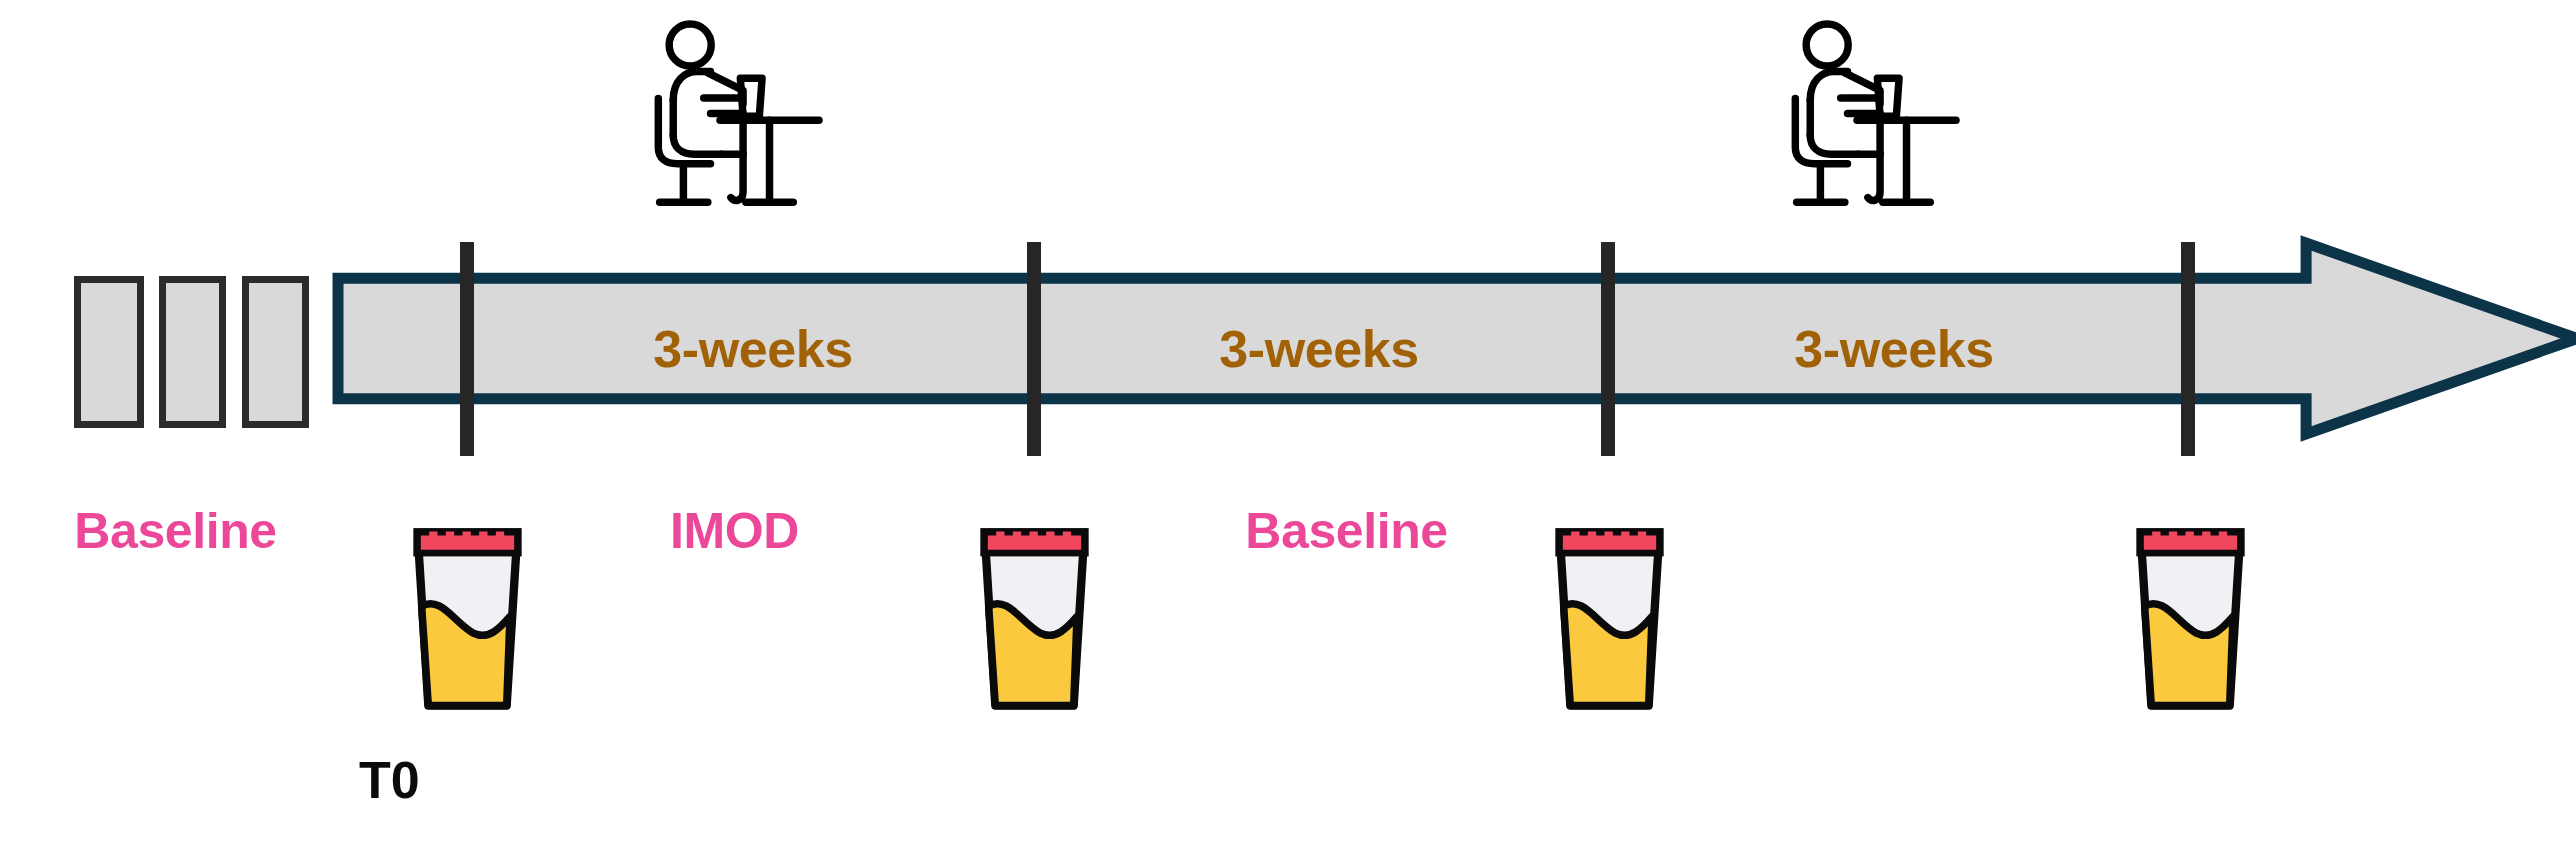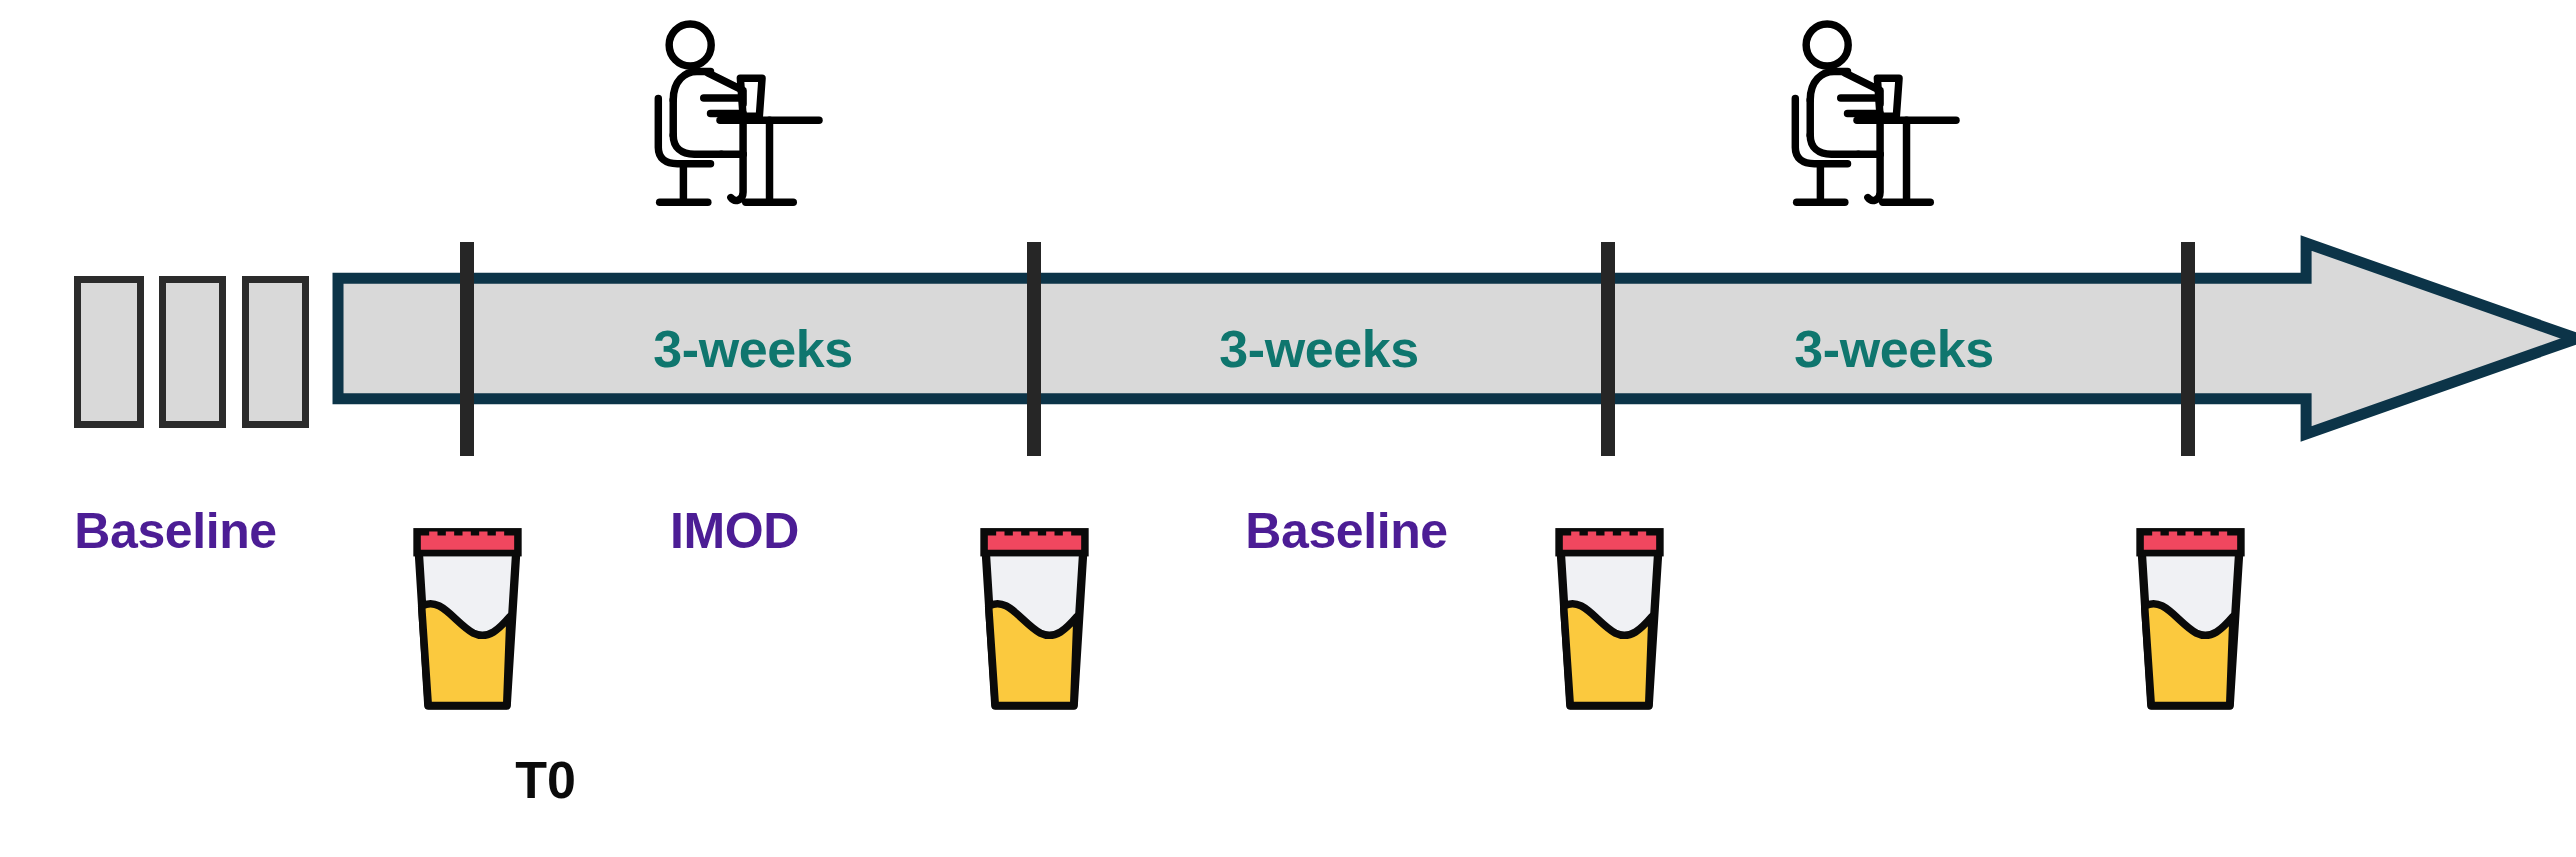--- a/index.html
+++ b/index.html
@@ -36,21 +36,21 @@
 
   
   .period-label {
     position: absolute;
     top: 299px;
     height: 100px;
     line-height: 100px;
     text-align: center;
     font-size: 52px;
     font-weight: bold;
-    color: #0f766e;
+    color: #a16207;
     letter-spacing: -0.4px;
     white-space: nowrap;
   }
 
   
   .tick {
     position: absolute;
     width: 14.2px;
     background: #262626;
     top: 242px;
@@ -68,41 +68,41 @@
 
   
   .phase-label {
     position: absolute;
     top: 502px;
     height: 59px;
     line-height: 59px;
     text-align: center;
     font-size: 50px;
     font-weight: bold;
-    color: #4c1d95;
+    color: #ec4899;
     letter-spacing: -0.4px;
     white-space: nowrap;
   }
 
   
   .cup {
     position: absolute;
     width: 125px;
     height: 196px;
     top: 518px;
   }
   .cup svg { display: block; width: 100%; height: 100%; }
 
   
   .tp-label {
     position: absolute;
     top: 748px;
     height: 64px;
     line-height: 64px;
-    text-align: right;
+    text-align: left;
     font-size: 52px;
     font-weight: bold;
     color: #0b0b0b;
     white-space: nowrap;
   }
 </style>
 </head>
 <body>
 
 <div id="stage">

